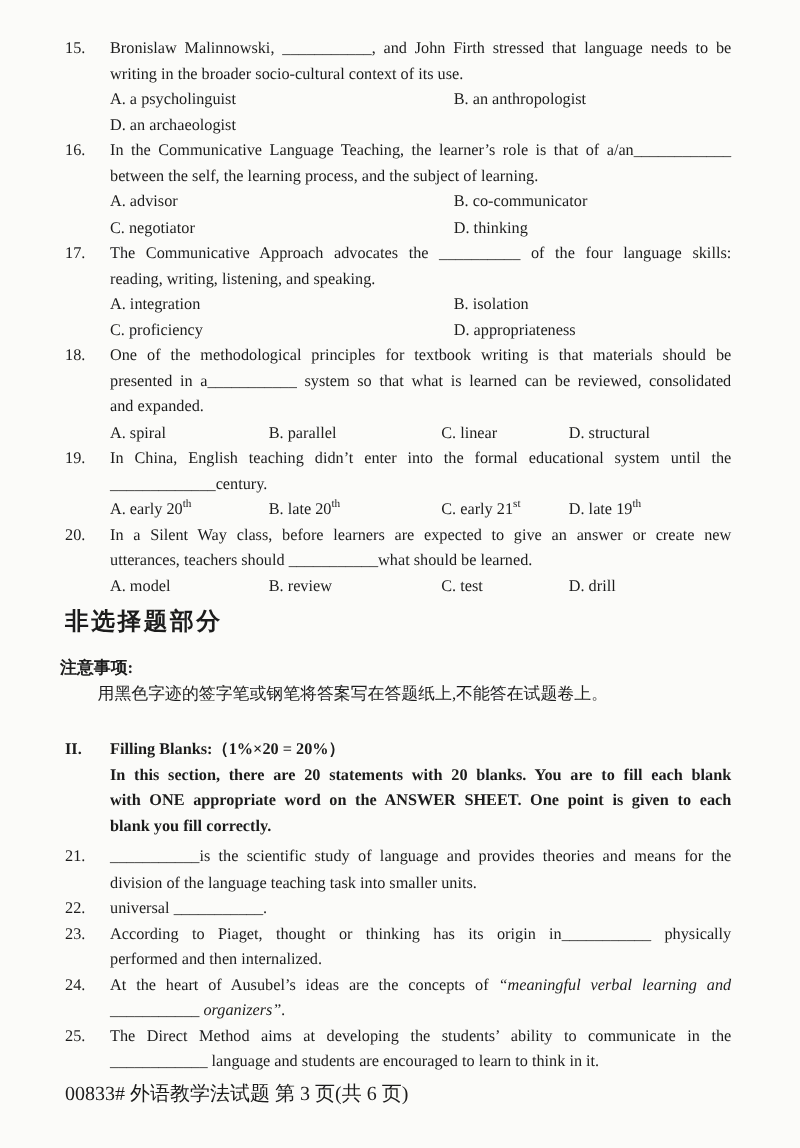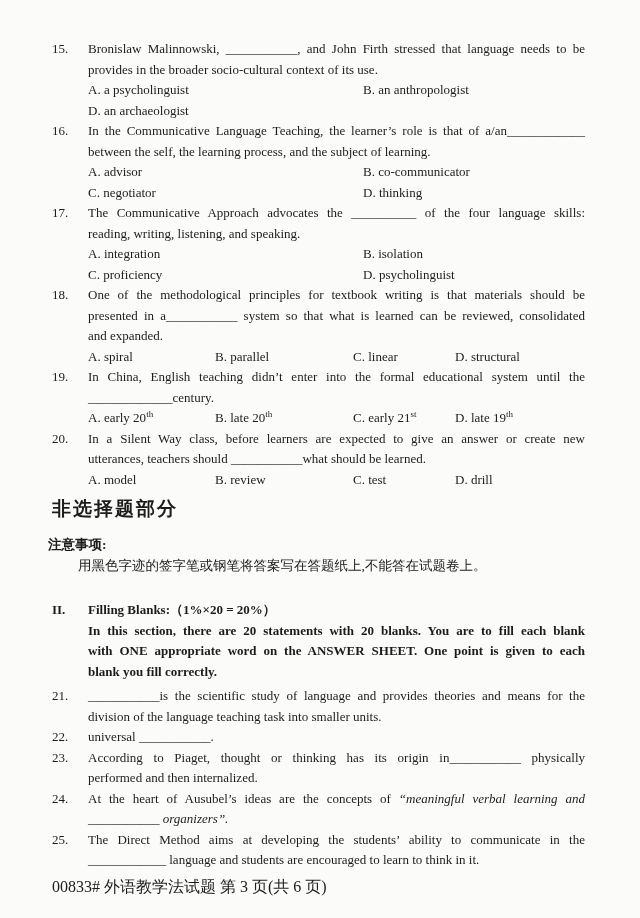--- a/index.html
+++ b/index.html
@@ -3,21 +3,21 @@
 <meta charset="utf-8">
 <style>
   html,body{margin:0;padding:0;}
   body{
     width:640px;height:918px;
     background:#fbfbf9;color:#1c1c1c;
     font-family:"Liberation Serif","DejaVu Serif",serif;
     font-size:13px;
     overflow:hidden;
   }
-  .page{box-sizing:border-box;width:640px;height:918px;padding:39px 55px 0 52px;position:relative;}
+  .page{box-sizing:border-box;width:640px;height:918px;padding:28px 55px 0 52px;position:relative;}
   .q{display:flex;}
   .qnum{width:36px;flex:none;line-height:20.5px;}
   .qbody{width:497px;flex:none;min-width:0;}
   .line{line-height:20.5px;text-align:justify;white-space:nowrap;}
   .just{text-align-last:justify;}
   .opts{display:grid;line-height:20.5px;}
   .cols2{grid-template-columns:275px 1fr;}
   .cols4{grid-template-columns:127px 138px 102px 1fr;}
   .opt{white-space:nowrap;}
   .it{font-style:italic;}
@@ -34,21 +34,21 @@
 </style>
 </head>
 <body>
 
 <div class="page">
 
   <div class="q">
     <div class="qnum">15.</div>
     <div class="qbody">
       <div class="line just">Bronislaw Malinnowski, ___________, and John Firth stressed that language needs to be</div>
-      <div class="line">provides in the broader socio-cultural context of its use.</div>
+      <div class="line">writing in the broader socio-cultural context of its use.</div>
       <div class="opts cols2">
         <div class="opt">A. a psycholinguist</div>
         <div class="opt">B. an anthropologist</div>
         <div class="opt">D. an archaeologist</div>
       </div>
     </div>
   </div>
 
   <div class="q">
     <div class="qnum">16.</div>
@@ -66,21 +66,21 @@
 
   <div class="q">
     <div class="qnum">17.</div>
     <div class="qbody">
       <div class="line just">The Communicative Approach advocates the __________ of the four language skills:</div>
       <div class="line">reading, writing, listening, and speaking.</div>
       <div class="opts cols2">
         <div class="opt">A. integration</div>
         <div class="opt">B. isolation</div>
         <div class="opt">C. proficiency</div>
-        <div class="opt">D. psycholinguist</div>
+        <div class="opt">D. appropriateness</div>
       </div>
     </div>
   </div>
 
   <div class="q">
     <div class="qnum">18.</div>
     <div class="qbody">
       <div class="line just">One of the methodological principles for textbook writing is that materials should be</div>
       <div class="line just">presented in a___________ system so that what is learned can be reviewed, consolidated</div>
       <div class="line">and expanded.</div>

